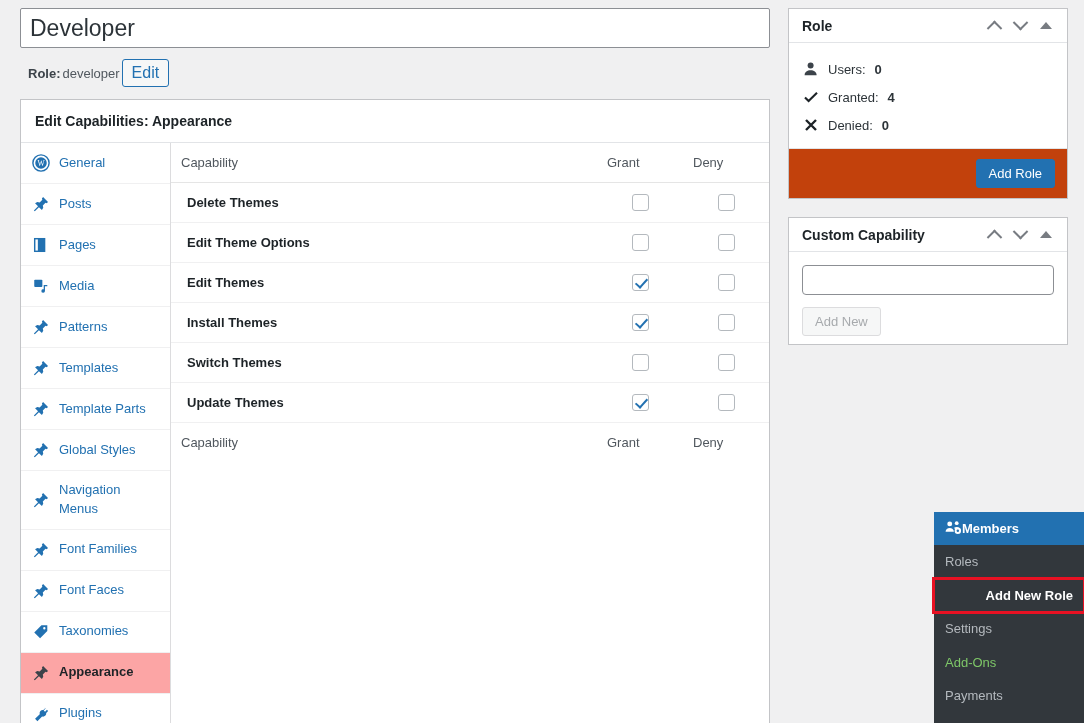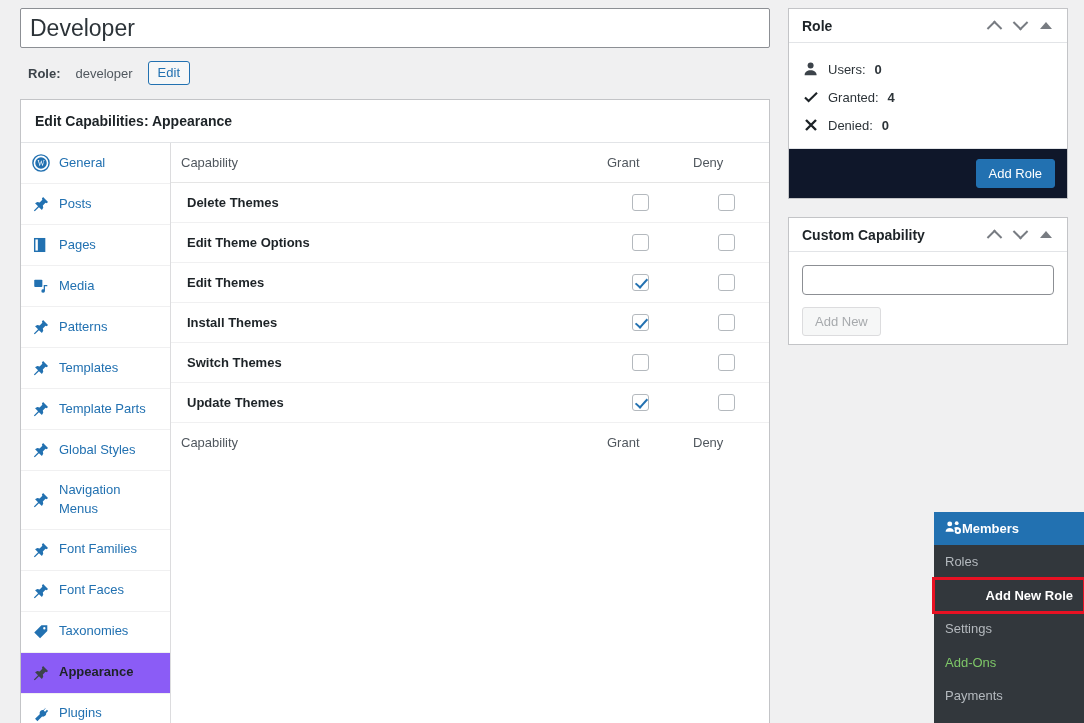--- a/index.html
+++ b/index.html
@@ -24,32 +24,32 @@
     border-radius: 2px;
     font-family: "Liberation Sans", sans-serif;
     font-size: 23px;
     color: #2c3338;
     padding: 0 9px;
     line-height: 38px;
     display: block;
   }
   .role-line {
     margin-top: 12px; margin-left: 8px;
-    display: flex; align-items: center; gap: 15px;
+    display: flex; align-items: center; gap: 2px;
     height: 26px;
     font-size: 13px;
   }
   .role-label { font-weight: bold; color: #3c434a; }
   .role-value { color: #50575e; }
   .edit-btn {
     border: 1px solid #2271b1;
     color: #2271b1;
     background: #f6f7f7;
     border-radius: 3px;
-    font-size: 13px;
+    font-size: 16px;
     padding: 3px 9px;
     line-height: 1.2;
     cursor: pointer;
     font-family: "Liberation Sans", sans-serif;
   }
 
   .panel {
     margin-top: 13px;
     background: #fff;
     border: 1px solid #c3c4c7;
@@ -73,21 +73,21 @@
     display: flex; align-items: center; gap: 9px;
     padding: 10px 10px 10px 11px;
     border-bottom: 1px solid #f0f0f1;
     color: #2271b1;
     font-size: 13px;
     cursor: pointer;
     min-height: 41px;
     line-height: 1.45;
   }
   .tab.active {
-    background: #8b5cf6;
+    background: #fca5a5;
     color: #1d2327;
     font-weight: bold;
   }
   .tab .icon { flex: none; width: 18px; height: 18px; display: block; }
   .tab .label { flex: 1; }
 
   
   .cap-wrap { flex: 1; background: #fff; }
   table.caps { width: 100%; border-collapse: collapse; }
   table.caps th {
@@ -168,21 +168,21 @@
   .box-body { padding: 13px 13px 8px 13px; }
   .stat {
     display: flex; align-items: center; gap: 9px;
     font-size: 13px; color: #2c3338;
     padding: 5px 0 7px 1px;
   }
   .stat .sicon { width: 16px; height: 16px; flex: none; }
   .stat b { font-weight: bold; }
   .box-foot {
     border-top: 1px solid #e2e4e7;
-    background: #0f172a;
+    background: #c2410c;
     padding: 10px 12px;
     display: flex; justify-content: flex-end;
   }
   .btn-primary {
     background: #2271b1;
     color: #fff;
     border: 1px solid #2271b1;
     border-radius: 3px;
     font-size: 13px;
     padding: 6px 12px;

